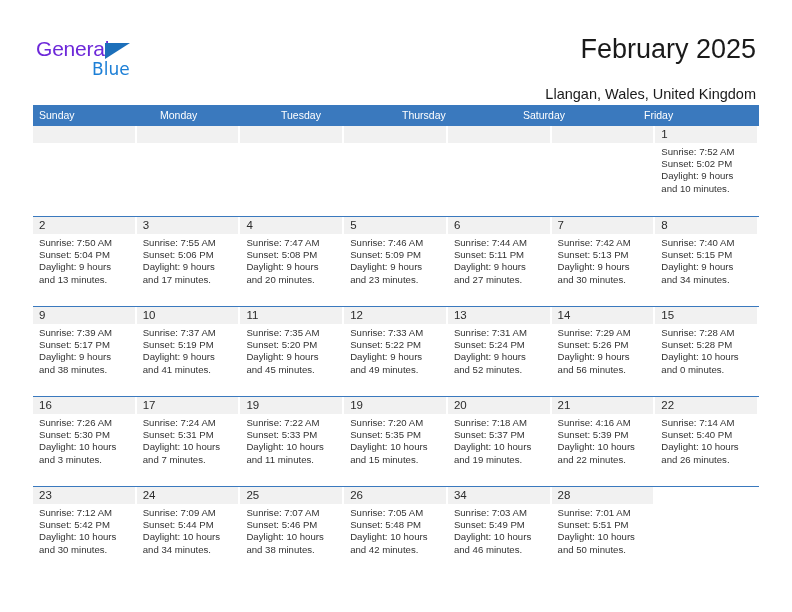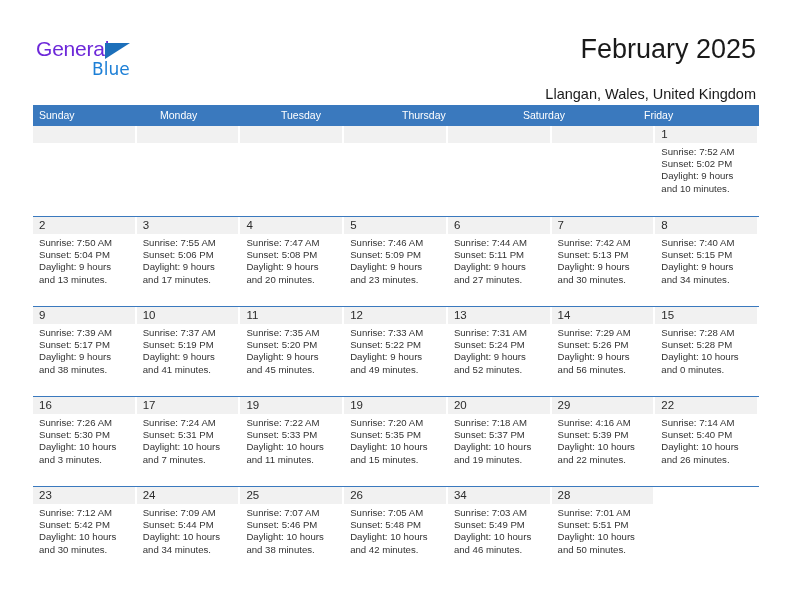--- a/index.html
+++ b/index.html
@@ -419,21 +419,21 @@
               <div class="day-info">
                 <div>Sunrise: 7:18 AM</div>
                 <div>Sunset: 5:37 PM</div>
                 <div>Daylight: 10 hours</div>
                 <div>and 19 minutes.</div>
               </div>
             </div>
           </div>
           <div class="day">
             <div class="day-inner">
-              <div class="day-num-band">29</div>
+              <div class="day-num-band">21</div>
               <div class="day-info">
                 <div>Sunrise: 4:16 AM</div>
                 <div>Sunset: 5:39 PM</div>
                 <div>Daylight: 10 hours</div>
                 <div>and 22 minutes.</div>
               </div>
             </div>
           </div>
           <div class="day">
             <div class="day-inner">

